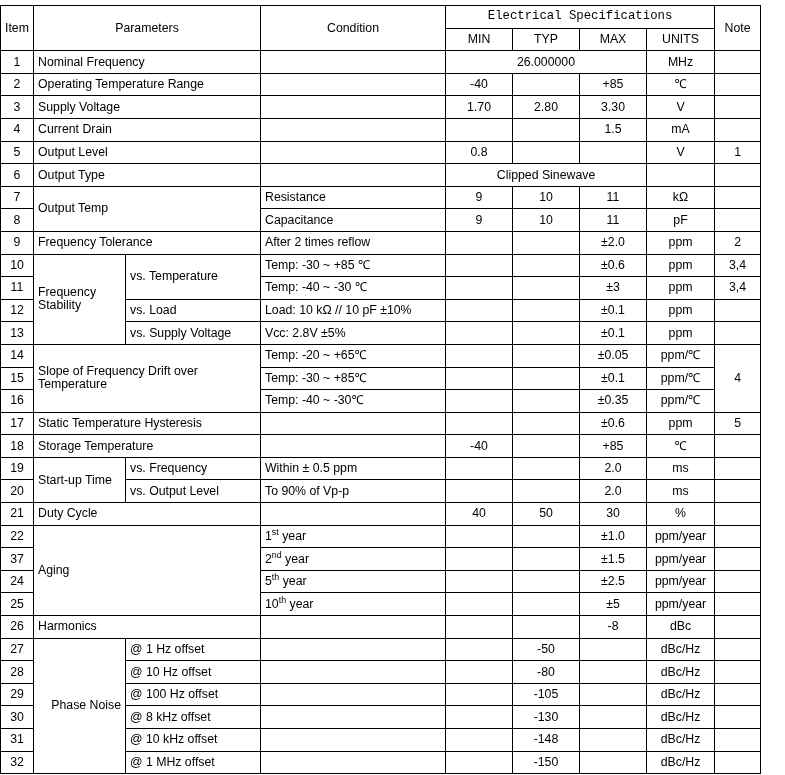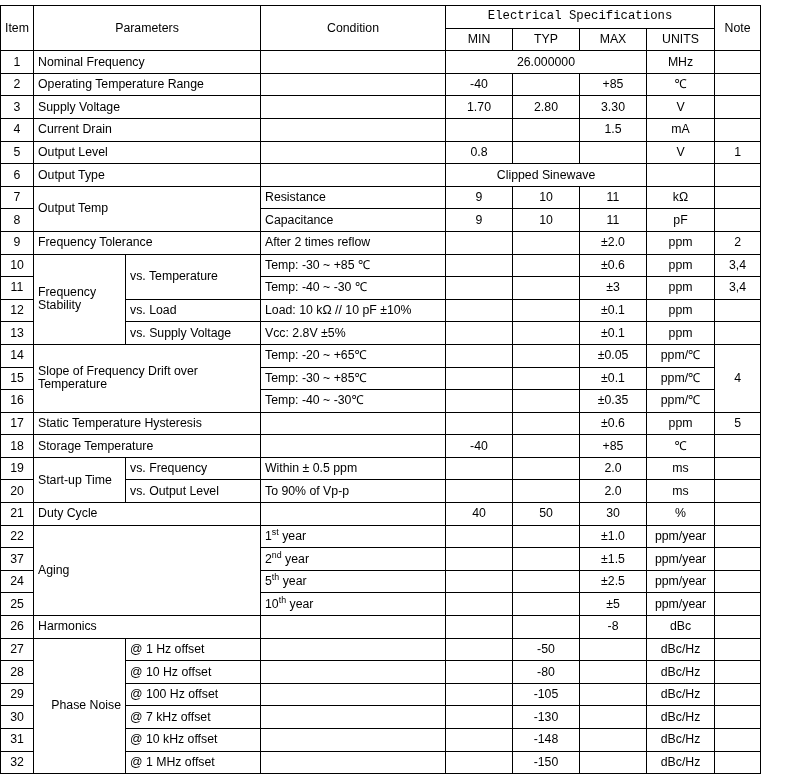--- a/index.html
+++ b/index.html
@@ -369,21 +369,21 @@
           <td class="c-left">@ 100 Hz offset</td>
           <td class="c-left"></td>
           <td class="c-center"></td>
           <td class="c-center">-105</td>
           <td class="c-center"></td>
           <td class="c-center">dBc/Hz</td>
           <td class="c-center"></td>
         </tr>
         <tr>
           <td class="c-item">30</td>
-          <td class="c-left">@ 7 kHz offset</td>
+          <td class="c-left">@ 8 kHz offset</td>
           <td class="c-left"></td>
           <td class="c-center"></td>
           <td class="c-center">-130</td>
           <td class="c-center"></td>
           <td class="c-center">dBc/Hz</td>
           <td class="c-center"></td>
         </tr>
         <tr>
           <td class="c-item">31</td>
           <td class="c-left">@ 10 kHz offset</td>

